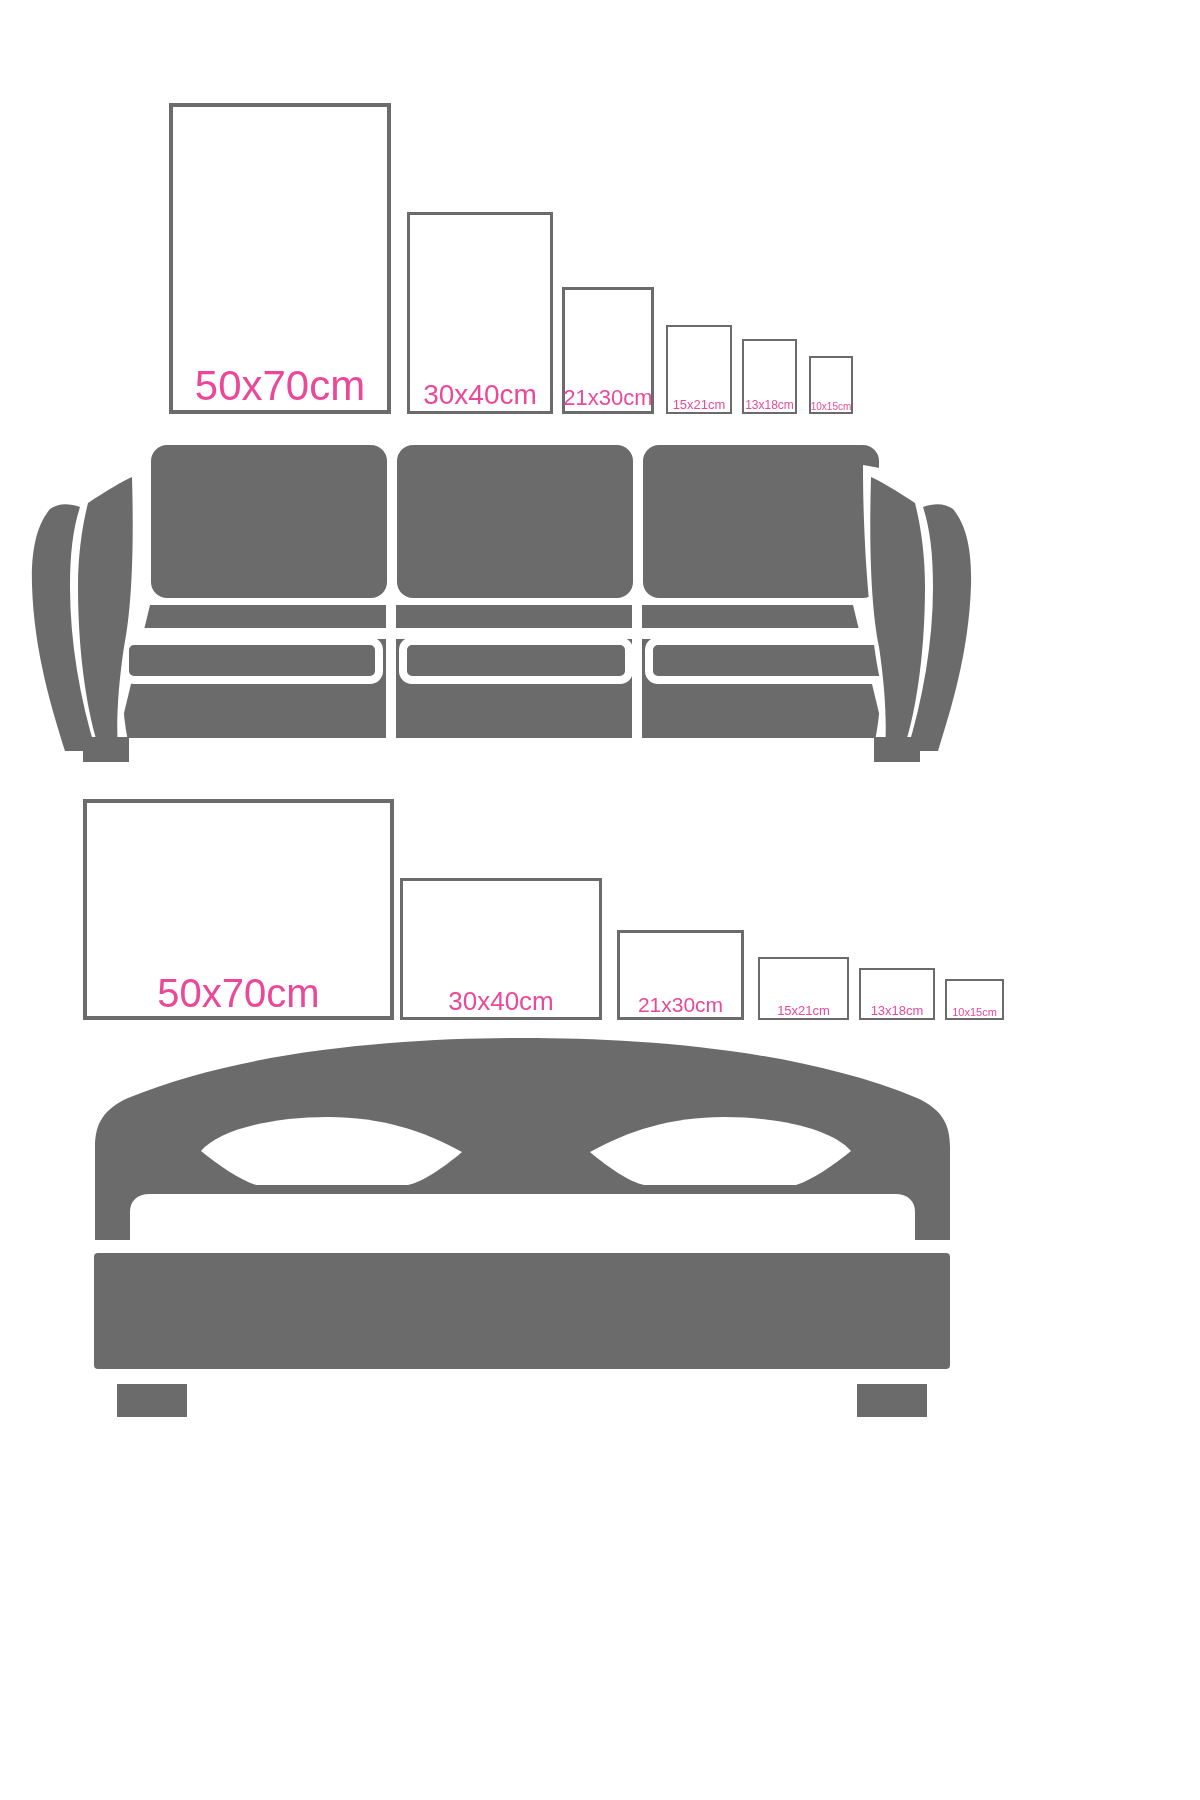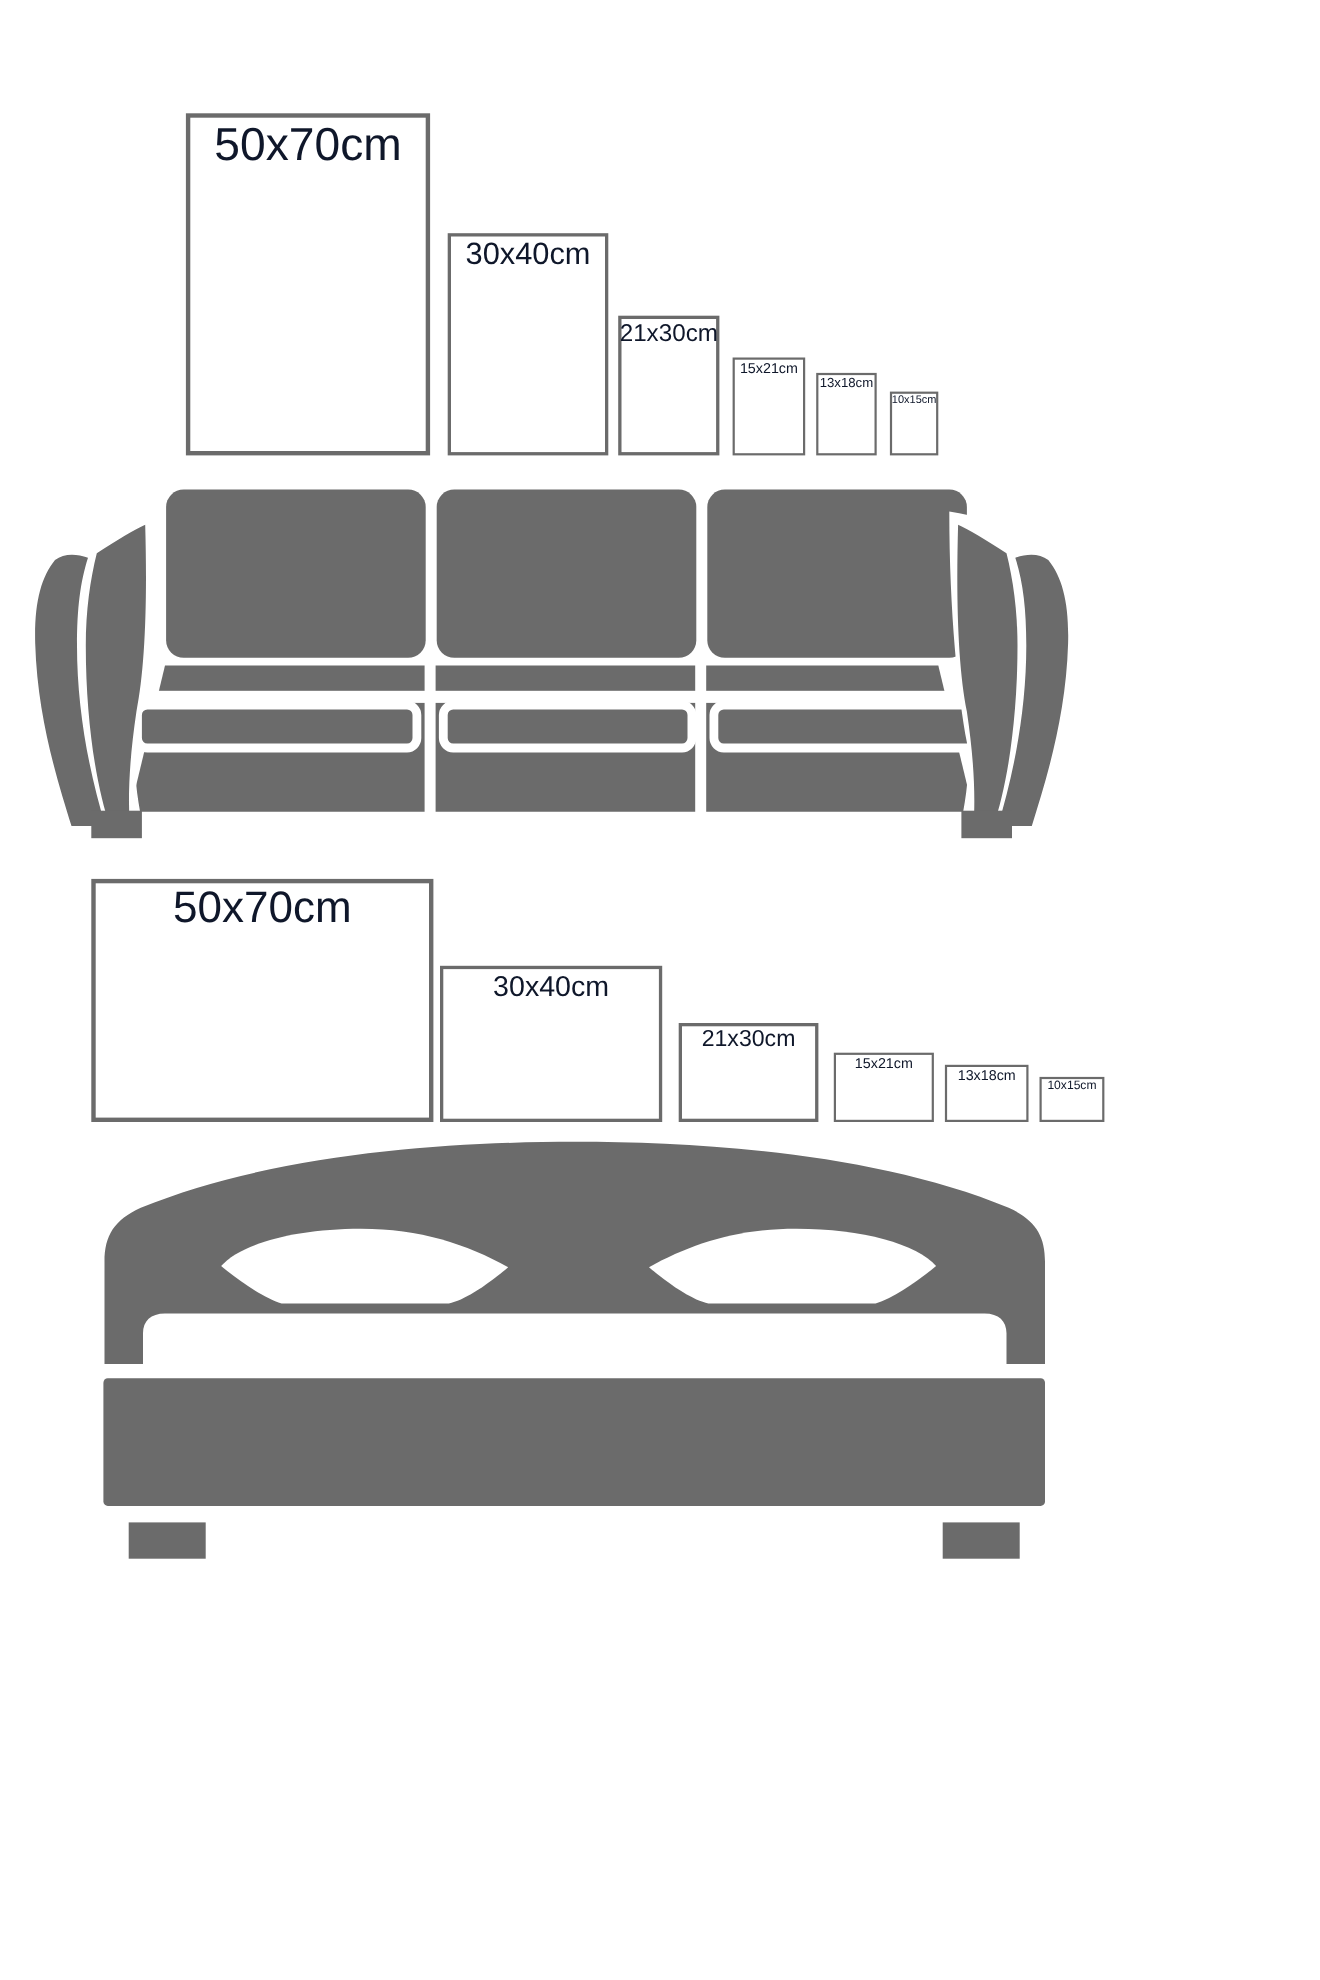--- a/index.html
+++ b/index.html
@@ -2,22 +2,22 @@
 <html><head>
 <meta charset="utf-8">
 <style>
   html,body{margin:0;padding:0;}
   body{
     width:1200px;height:1800px;position:relative;background:#ffffff;
     font-family:"Liberation Sans", sans-serif;color:#1a1a1a;overflow:hidden;
   }
   .frame{
     position:absolute;box-sizing:border-box;background:#ffffff;
-    display:flex;align-items:flex-start;justify-content:center;
-    color:#0f172a;letter-spacing:0;white-space:nowrap;
+    display:flex;align-items:flex-end;justify-content:center;
+    color:#ec4899;letter-spacing:0;white-space:nowrap;
   }
   
   .tf0{left:169px;top:103px;width:222px;height:311px;border:4px solid #6b6b6b;font-size:42px;}
   .tf1{left:407px;top:212px;width:146px;height:202px;border:3px solid #6b6b6b;font-size:28px;}
   .tf2{left:562px;top:287px;width:92px;height:127px;border:3px solid #6b6b6b;font-size:22px;}
   .tf3{left:666px;top:325px;width:66px;height:89px;border:2px solid #6b6b6b;font-size:13px;}
   .tf4{left:742px;top:339px;width:55px;height:75px;border:2px solid #6b6b6b;font-size:12px;}
   .tf5{left:809px;top:356px;width:44px;height:58px;border:2px solid #6b6b6b;font-size:10px;}
   
   .bf0{left:83px;top:799px;width:311px;height:221px;border:4px solid #6b6b6b;font-size:40px;}

